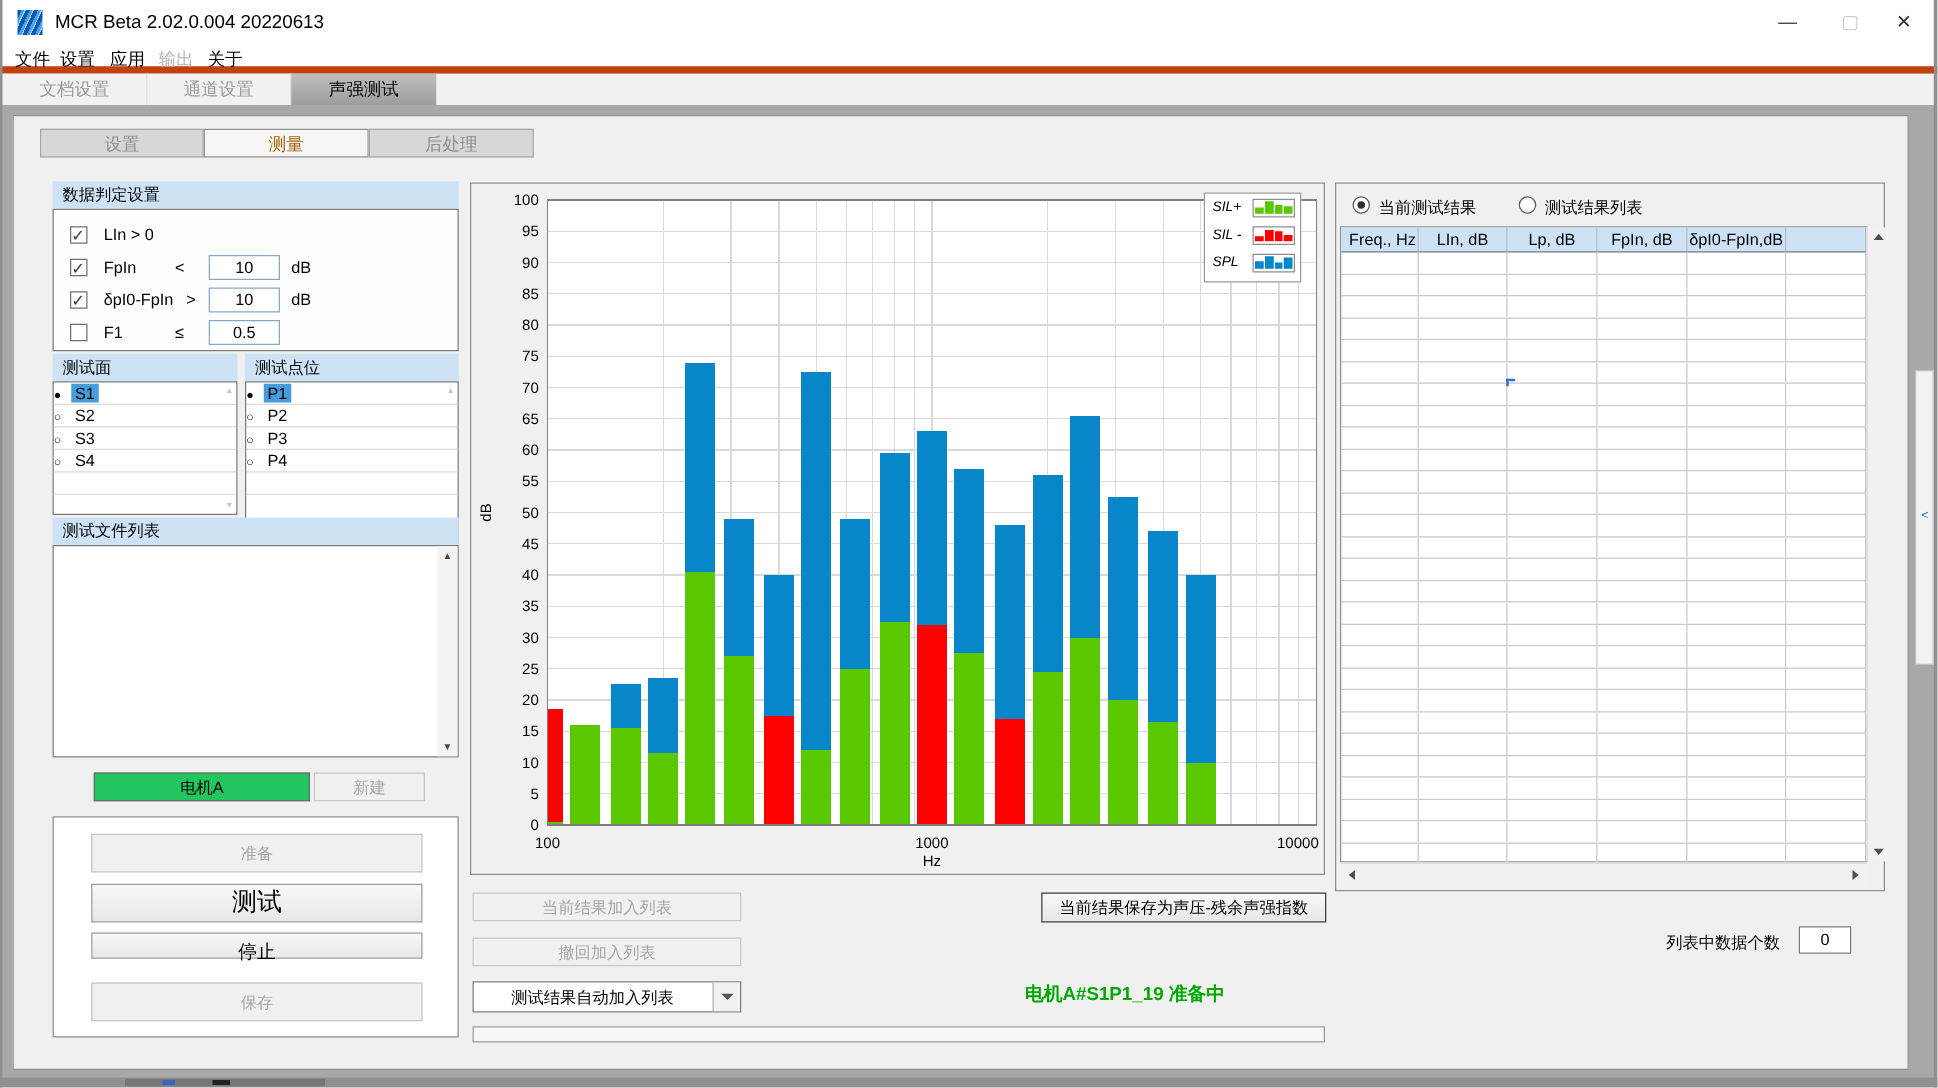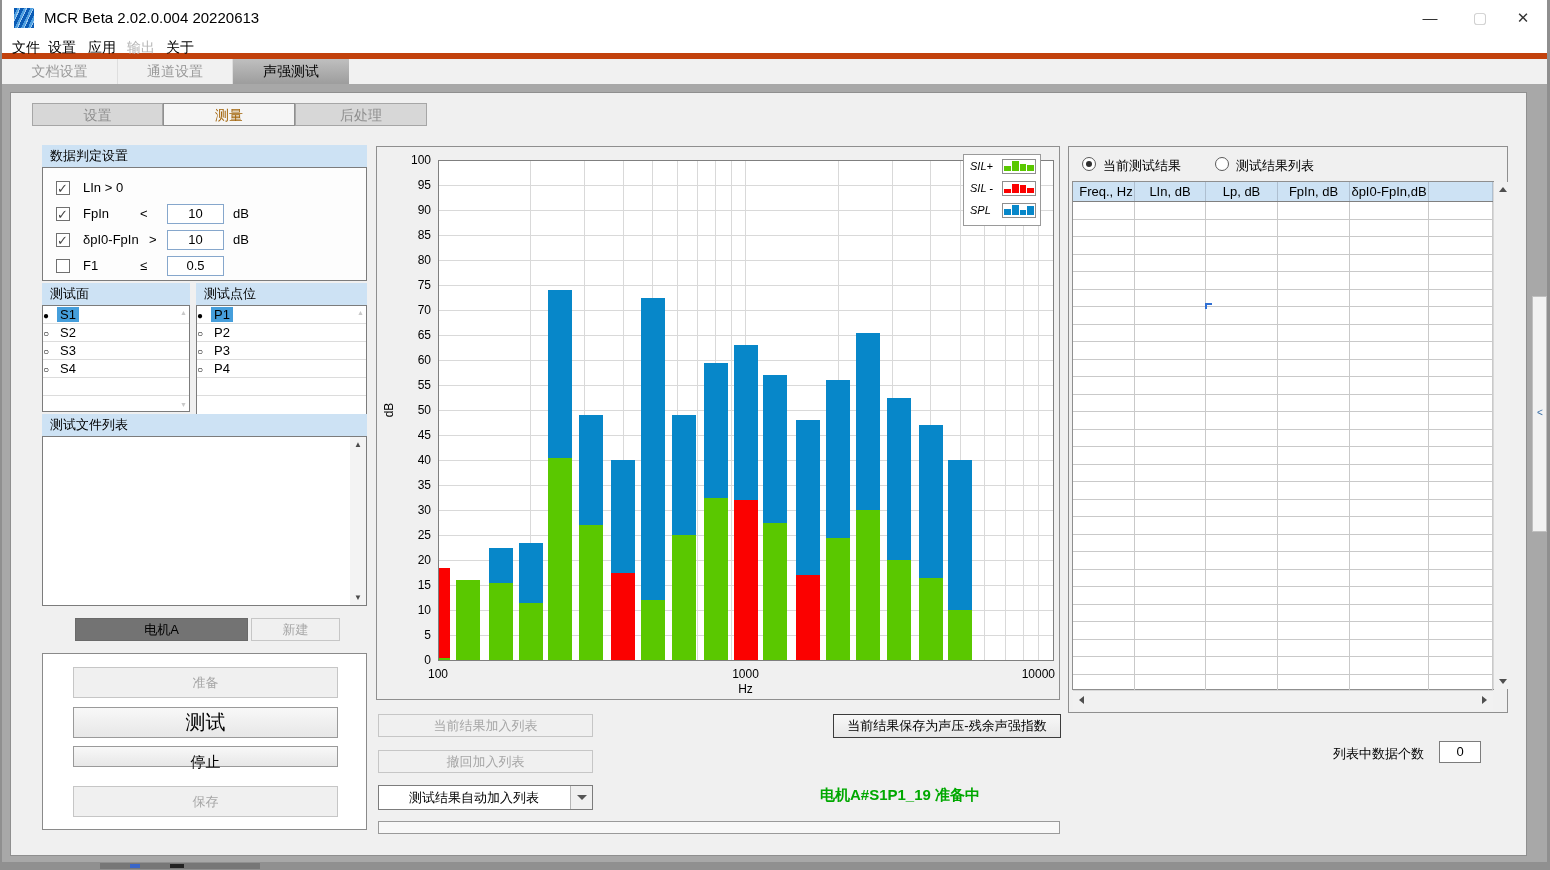--- a/index.html
+++ b/index.html
@@ -61,21 +61,21 @@
   .mini-arrow { position:absolute; right:2px; font-size:7px; color:#c9c9c9; }
 
   
   .vtrack { position:absolute; right:0; top:0; width:16px; height:100%; background:#f3f3f3; }
   .vtrack .up { position:absolute; top:3px; left:4px; font-size:8px; color:#4a4a4a; }
   .vtrack .dn { position:absolute; bottom:3px; left:4px; font-size:8px; color:#4a4a4a; }
 
   .btn { position:absolute; text-align:center; border:1px solid #9a9a9a;
     background:linear-gradient(#f8f8f8,#e7e7e7); }
   .btn.disabled { background:#f0f0f0; border-color:#c6c6c6; color:#a6a6a6; }
-  #btn-motor { background:#737373; border:1px solid #6a6a6a; }
+  #btn-motor { background:#22c55e; border:1px solid #6a6a6a; }
   #ctrl-group { left:42px; top:653px; width:325px; height:177px; background:#fff; border:1px solid #8a8a8a; }
 
   
   #chart-panel { left:376px; top:146px; width:684px; height:554px; background:#f0f0f0; border:1px solid #8f8f8f; }
   #legend { left:963px; top:154px; width:78px; height:72px; background:#fff; border:1px solid #9a9a9a;font-style:italic; }
   .leg-row { display:flex; align-items:center; justify-content:space-between; height:22px; padding:0 4px 0 6px; }
   .leg-label { font-size:11px; }
   .leg-swatch { width:34px; height:15px; border:1px solid #8f8f8f; background:#fff;
     display:flex; align-items:flex-end; gap:1px; padding:2px 1px 2px 1px; }
   .leg-swatch i { display:block; width:7px; }

